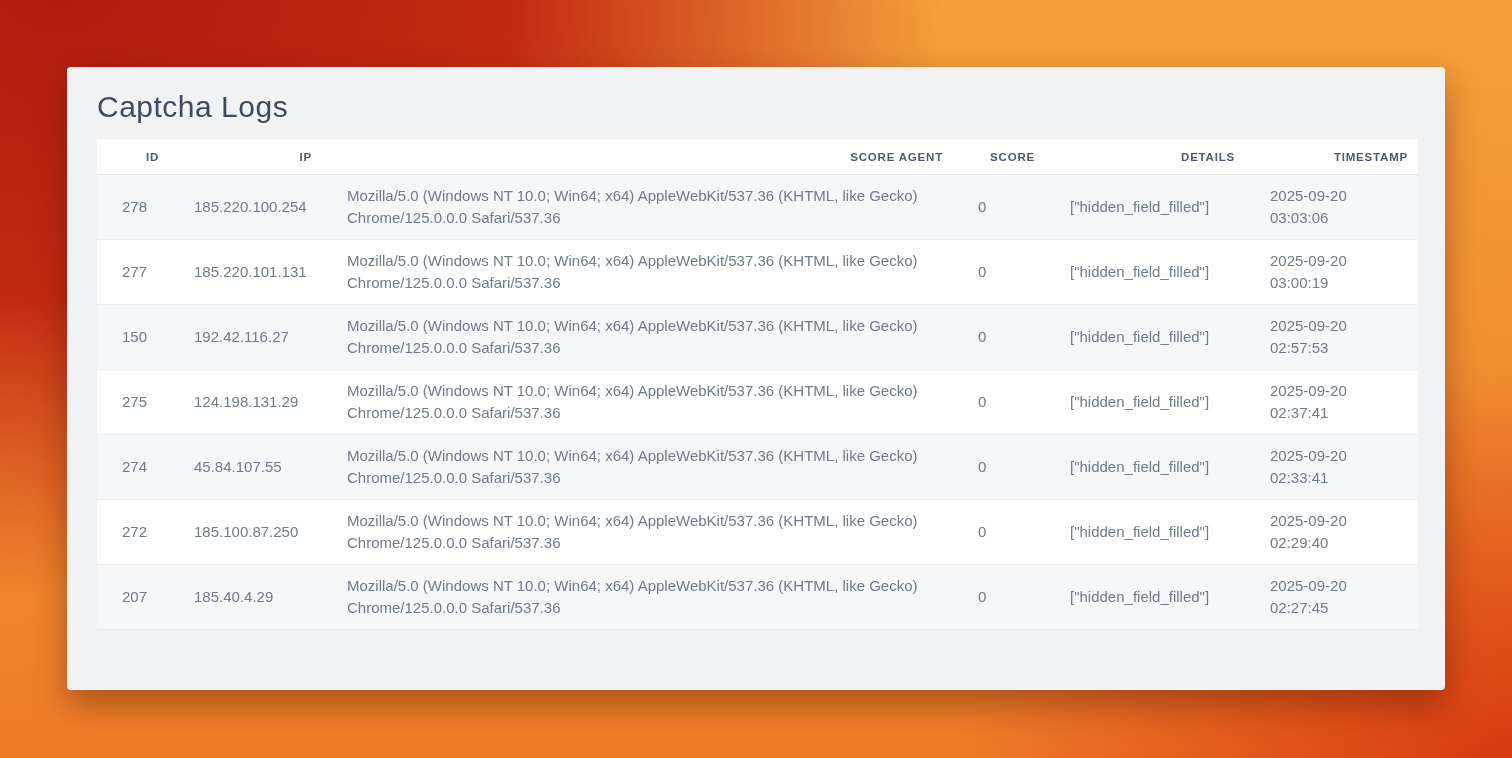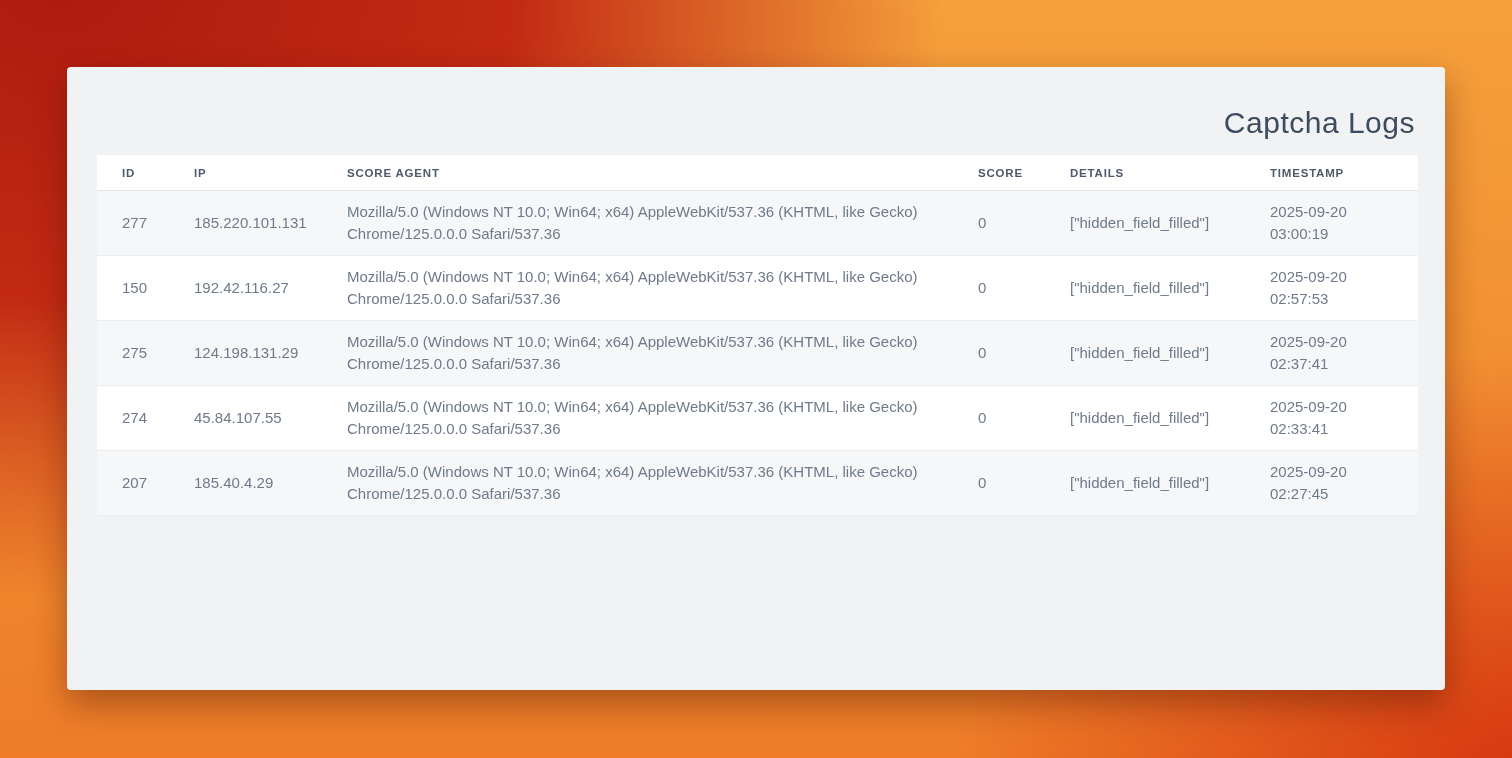--- a/index.html
+++ b/index.html
@@ -23,43 +23,42 @@
     width: 1378px;
     height: 623px;
     background: #f1f2f3;
     border-radius: 4px;
     box-shadow: 0 14px 34px rgba(70, 15, 0, 0.40);
     overflow: hidden;
     box-sizing: border-box;
     padding: 12px 30px 0 30px;
   }
   .page-title {
-    margin: 24px 0 12px 0;
+    margin: 8px 0 12px 0;
     font-size: 30px;
     line-height: 40px;
     font-weight: 500;
     color: #3d4b5e;
     letter-spacing: 0.5px;
-    text-align: right;
   }
   table.log-table {
     border-collapse: collapse;
     table-layout: fixed;
     width: 1321px;
     background: #ffffff;
     font-size: 15px;
   }
   .col-id        { width: 72px;  }
   .col-ip        { width: 153px; }
   .col-ua        { width: 631px; }
   .col-score     { width: 92px;  }
   .col-details   { width: 200px; }
   .col-timestamp { width: 173px; }
   thead th {
-    text-align: left;
+    text-align: right;
     font-size: 11.5px;
     font-weight: bold;
     letter-spacing: 0.8px;
     color: #4e5a6a;
     padding: 12px 10px 11px 25px;
     background: #ffffff;
     border-bottom: 1px solid #e2e4e8;
     white-space: nowrap;
   }
   tbody td {
@@ -94,20 +93,28 @@
         <th>ID</th>
         <th>IP</th>
         <th>SCORE AGENT</th>
         <th>SCORE</th>
         <th>DETAILS</th>
         <th>TIMESTAMP</th>
       </tr>
     </thead>
     <tbody>
       <tr>
+        <td>278</td>
+        <td>185.220.100.254</td>
+        <td>Mozilla/5.0 (Windows NT 10.0; Win64; x64) AppleWebKit/537.36 (KHTML, like Gecko) Chrome/125.0.0.0 Safari/537.36</td>
+        <td>0</td>
+        <td>["hidden_field_filled"]</td>
+        <td>2025-09-20 03:03:06</td>
+      </tr>
+      <tr>
         <td>277</td>
         <td>185.220.101.131</td>
         <td>Mozilla/5.0 (Windows NT 10.0; Win64; x64) AppleWebKit/537.36 (KHTML, like Gecko) Chrome/125.0.0.0 Safari/537.36</td>
         <td>0</td>
         <td>["hidden_field_filled"]</td>
         <td>2025-09-20 03:00:19</td>
       </tr>
       <tr>
         <td>150</td>
         <td>192.42.116.27</td>
@@ -126,20 +133,28 @@
       </tr>
       <tr>
         <td>274</td>
         <td>45.84.107.55</td>
         <td>Mozilla/5.0 (Windows NT 10.0; Win64; x64) AppleWebKit/537.36 (KHTML, like Gecko) Chrome/125.0.0.0 Safari/537.36</td>
         <td>0</td>
         <td>["hidden_field_filled"]</td>
         <td>2025-09-20 02:33:41</td>
       </tr>
       <tr>
+        <td>272</td>
+        <td>185.100.87.250</td>
+        <td>Mozilla/5.0 (Windows NT 10.0; Win64; x64) AppleWebKit/537.36 (KHTML, like Gecko) Chrome/125.0.0.0 Safari/537.36</td>
+        <td>0</td>
+        <td>["hidden_field_filled"]</td>
+        <td>2025-09-20 02:29:40</td>
+      </tr>
+      <tr>
         <td>207</td>
         <td>185.40.4.29</td>
         <td>Mozilla/5.0 (Windows NT 10.0; Win64; x64) AppleWebKit/537.36 (KHTML, like Gecko) Chrome/125.0.0.0 Safari/537.36</td>
         <td>0</td>
         <td>["hidden_field_filled"]</td>
         <td>2025-09-20 02:27:45</td>
       </tr>
     </tbody>
   </table>
 </div>

